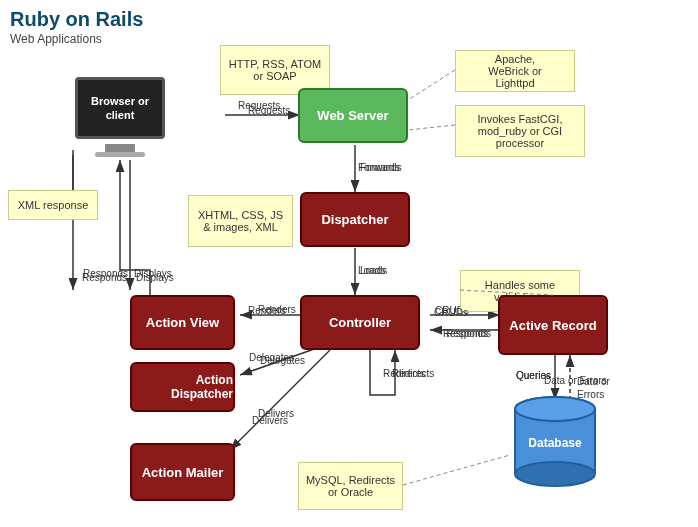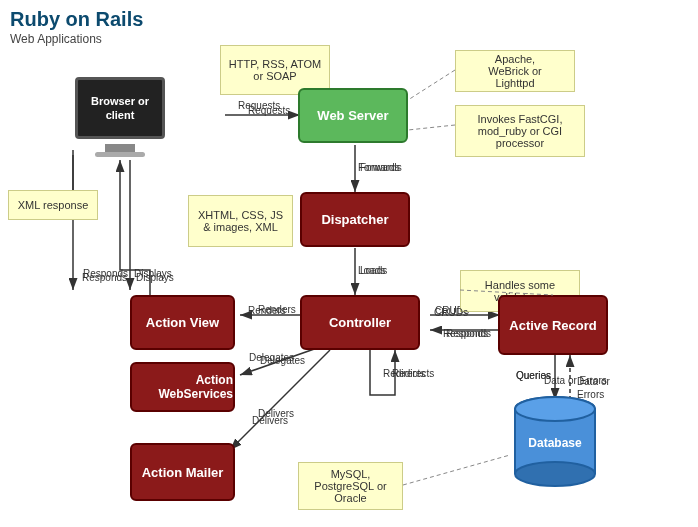--- a/index.html
+++ b/index.html
@@ -213,27 +213,27 @@
 
   <div class="box box-dark-red" style="top:295px; left:300px; width:120px; height:55px; font-size:13px;">Controller</div>
 
   <div class="box box-dark-red" style="top:295px; left:130px; width:105px; height:55px; font-size:13px;">Action
 View</div>
 
   <div class="box box-dark-red" style="top:295px; left:498px; width:110px; height:60px; font-size:13px;">Active
 Record</div>
 
   <div class="box box-dark-red" style="top:362px; left:130px; width:105px; height:50px; font-size:12px;">Action
-WebServices</div>
+Dispatcher</div>
 
   <div class="box box-dark-red" style="top:443px; left:130px; width:105px; height:58px; font-size:13px;">Action
 Mailer</div>
 
   <div class="box box-yellow-note" style="top:462px; left:298px; width:105px; height:48px; padding:4px;">MySQL,
-PostgreSQL or
+Redirects or
 Oracle</div>
 
   <svg style="position:absolute; top:395px; left:510px;" width="90" height="95" viewBox="0 0 90 95">
     <ellipse cx="45" cy="14" rx="40" ry="12" fill="#4a90d9" stroke="#2060a0" stroke-width="2"></ellipse>
     <rect x="5" y="14" width="80" height="65" fill="#4a90d9" stroke="none"></rect>
     <ellipse cx="45" cy="79" rx="40" ry="12" fill="#3070b0" stroke="#2060a0" stroke-width="2"></ellipse>
     <ellipse cx="45" cy="14" rx="40" ry="12" fill="#5aa0e8" stroke="#2060a0" stroke-width="2"></ellipse>
     <line x1="5" y1="14" x2="5" y2="79" stroke="#2060a0" stroke-width="2"></line>
     <line x1="85" y1="14" x2="85" y2="79" stroke="#2060a0" stroke-width="2"></line>
     <text x="45" y="52" text-anchor="middle" fill="#fff" font-size="12" font-weight="bold">Database</text>

